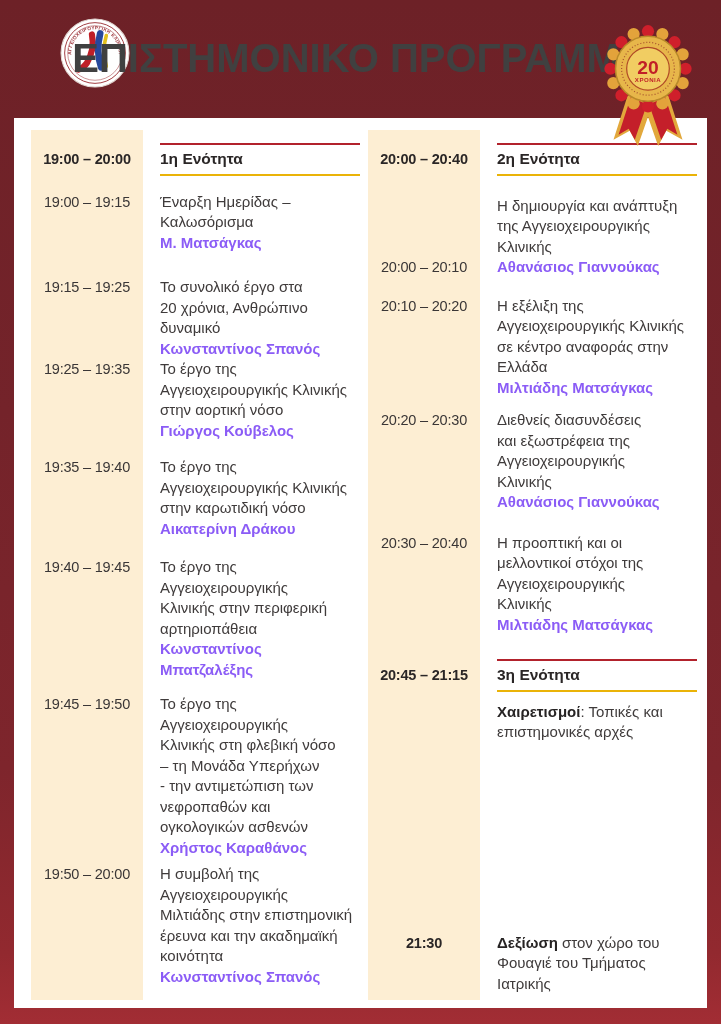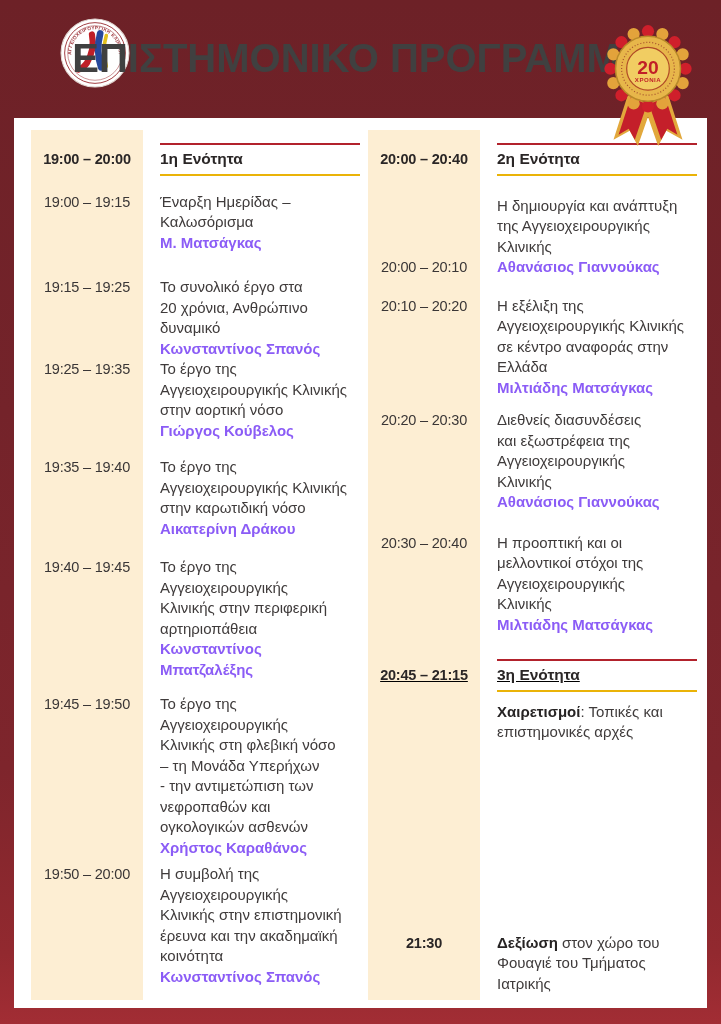--- a/index.html
+++ b/index.html
@@ -144,21 +144,21 @@
 Κλινικής στη φλεβική νόσο
 – τη Μονάδα Υπερήχων
 - την αντιμετώπιση των
 νεφροπαθών και
 ογκολογικών ασθενών</span><div class="speaker">Χρήστος Καραθάνος</div></div>
       </div>
       <div class="row item">
         <div class="time">19:50 – 20:00</div>
         <div class="content"><span>Η συμβολή της
 Αγγειοχειρουργικής
-Κλινικής στην επιστημονική
+Μιλτιάδης στην επιστημονική
 έρευνα και την ακαδημαϊκή
 κοινότητα</span><div class="speaker">Κωνσταντίνος Σπανός</div></div>
       </div>
     </div>
   </div>
 
   <div class="col col-right">
     <div class="col-bg"></div>
     <div class="rows">
       <div class="row section" style="margin-bottom:20px;">
@@ -185,21 +185,21 @@
 Αγγειοχειρουργικής
 Κλινικής</span><div class="speaker">Αθανάσιος Γιαννούκας</div></div>
       </div>
       <div class="row item" style="margin-bottom:24px;">
         <div class="time">20:30 – 20:40</div>
         <div class="content"><span>Η προοπτική και οι
 μελλοντικοί στόχοι της
 Αγγειοχειρουργικής
 Κλινικής</span><div class="speaker">Μιλτιάδης Ματσάγκας</div></div>
       </div>
-      <div class="row section" style="margin-top:4px;margin-bottom:10px;text-decoration:underline;">
+      <div class="row section" style="margin-top:4px;margin-bottom:10px;">
         <div class="time time-bold">20:45 – 21:15</div>
         <div class="content section-label">3η Ενότητα</div>
       </div>
       <div class="row item">
         <div class="time"></div>
         <div class="content"><span class="bold-prefix">Χαιρετισμοί</span><span>: Τοπικές και
 επιστημονικές αρχές</span></div>
       </div>
       <div class="row item" style="margin-top:190px;">
         <div class="time time-bold">21:30</div>

